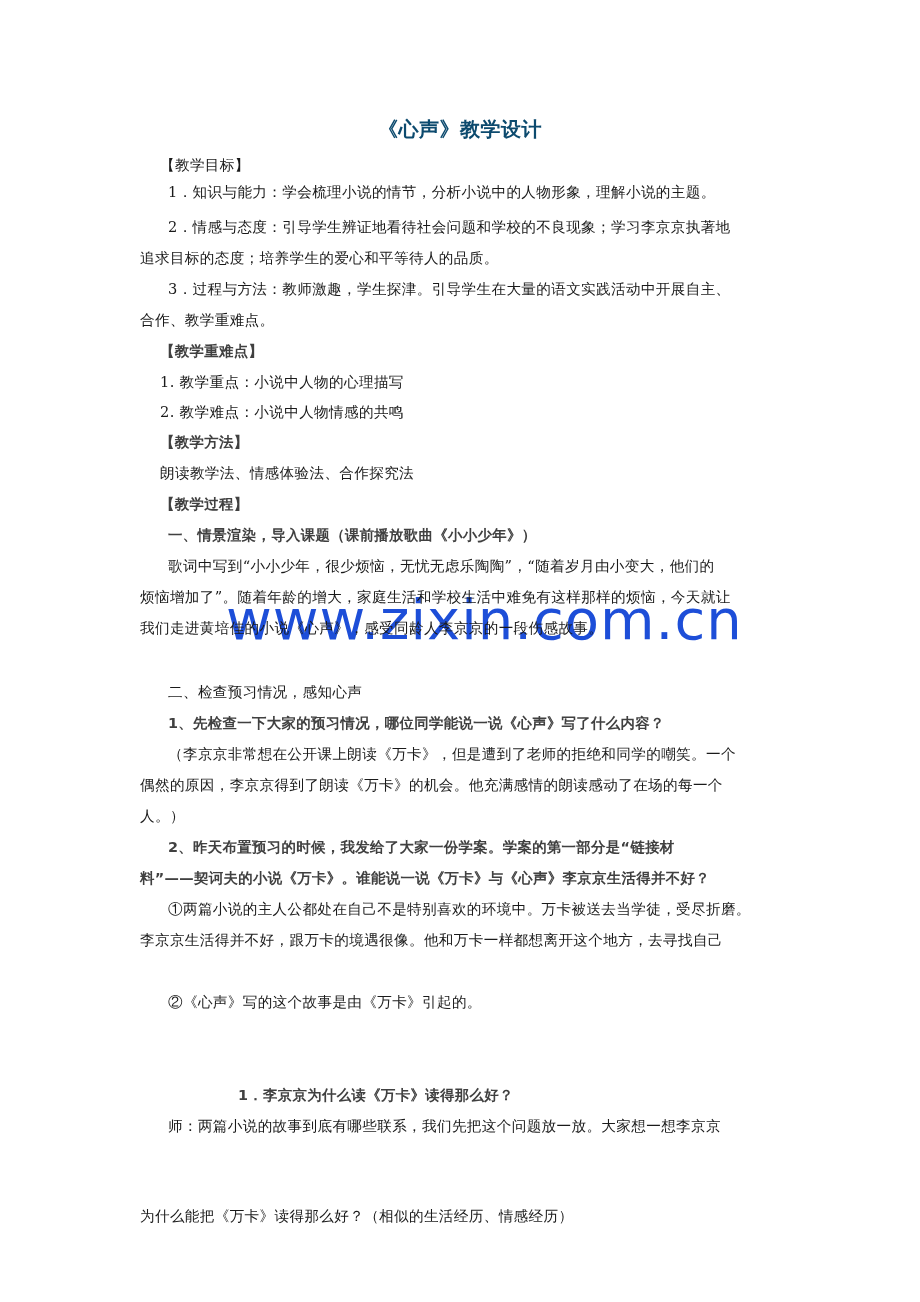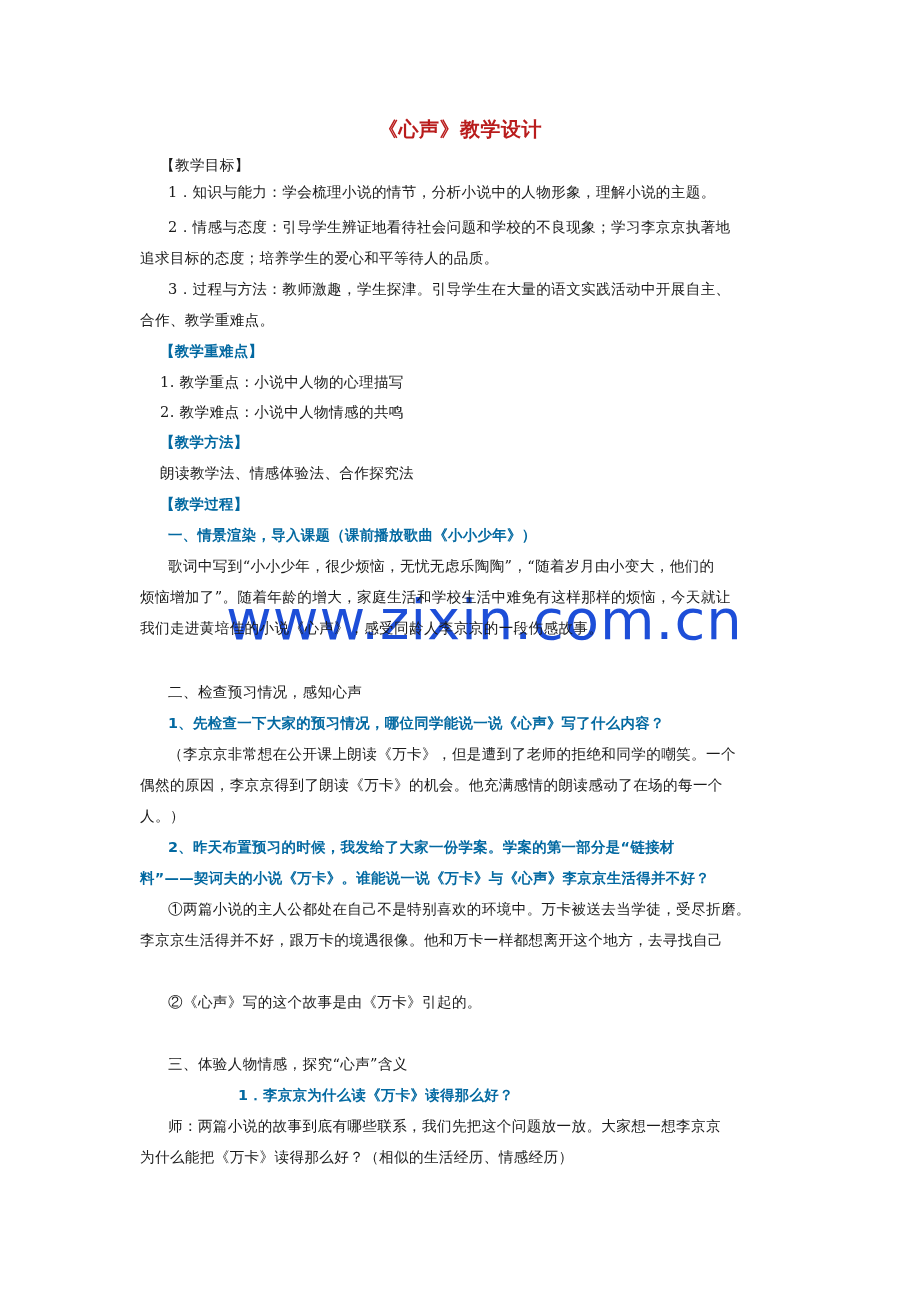--- a/index.html
+++ b/index.html
@@ -4,27 +4,27 @@
 <style>
   html, body { margin: 0; padding: 0; }
   body {
     width: 920px; height: 1302px; background: #ffffff; position: relative; overflow: hidden;
     font-family: "DejaVu Serif", "Liberation Serif", serif; color: #1a1a1a;
   }
   .page { position: absolute; left: 0; top: 0; width: 920px; height: 1302px; }
   .title {
     position: absolute; left: 0; width: 920px; top: 116px; text-align: center;
     font-family: "DejaVu Sans", "Liberation Sans", sans-serif;
-    font-size: 20px; font-weight: bold; color: #b91c1c; letter-spacing: 0.5px;
+    font-size: 20px; font-weight: bold; color: #0c4a6e; letter-spacing: 0.5px;
   }
   .line {
     position: absolute; left: 140px; width: 642px; font-size: 14.6px; line-height: 20px;
     white-space: nowrap; letter-spacing: 0.35px;
   }
-  .bold { font-family: "DejaVu Sans", "Liberation Sans", sans-serif; font-weight: bold; font-size: 14.4px; color: #0369a1; }
+  .bold { font-family: "DejaVu Sans", "Liberation Sans", sans-serif; font-weight: bold; font-size: 14.4px; color: #404040; }
   .ind { left: 168px; }
   .ind2 { left: 238px; }
   .heading { left: 160px; }
   .watermark {
     position: absolute; left: 226px; top: 592px; font-family: "DejaVu Sans", "Liberation Sans", sans-serif;
     font-size: 56px; color: #1d4ed8; letter-spacing: 1px; z-index: 0; line-height: 1;
   }
   .line, .title { z-index: 1; }
 </style>
 </head>
@@ -62,18 +62,17 @@
   <div class="line ind" style="top:744px">（李京京非常想在公开课上朗读《万卡》，但是遭到了老师的拒绝和同学的嘲笑。一个</div>
   <div class="line" style="top:775px">偶然的原因，李京京得到了朗读《万卡》的机会。他充满感情的朗读感动了在场的每一个</div>
   <div class="line" style="top:806px">人。）</div>
 
   <div class="line ind bold" style="top:837px">2、昨天布置预习的时候，我发给了大家一份学案。学案的第一部分是“链接材</div>
   <div class="line bold" style="top:868px">料”——契诃夫的小说《万卡》。谁能说一说《万卡》与《心声》李京京生活得并不好？</div>
   <div class="line ind" style="top:899px">①两篇小说的主人公都处在自己不是特别喜欢的环境中。万卡被送去当学徒，受尽折磨。</div>
   <div class="line" style="top:930px">李京京生活得并不好，跟万卡的境遇很像。他和万卡一样都想离开这个地方，去寻找自己</div>
   <div class="line ind" style="top:992px">②《心声》写的这个故事是由《万卡》引起的。</div>
 
-  <div class="line ind" style="top:1054px">三、体验人物情感，探究“心声”含义</div>
   <div class="line ind2 bold" style="top:1085px">1．李京京为什么读《万卡》读得那么好？</div>
   <div class="line ind" style="top:1116px">师：两篇小说的故事到底有哪些联系，我们先把这个问题放一放。大家想一想李京京</div>
-  <div class="line" style="top:1147px">为什么能把《万卡》读得那么好？（相似的生活经历、情感经历）</div>
+  <div class="line" style="top:1206px">为什么能把《万卡》读得那么好？（相似的生活经历、情感经历）</div>
 
 </div>
 
 </body></html>

